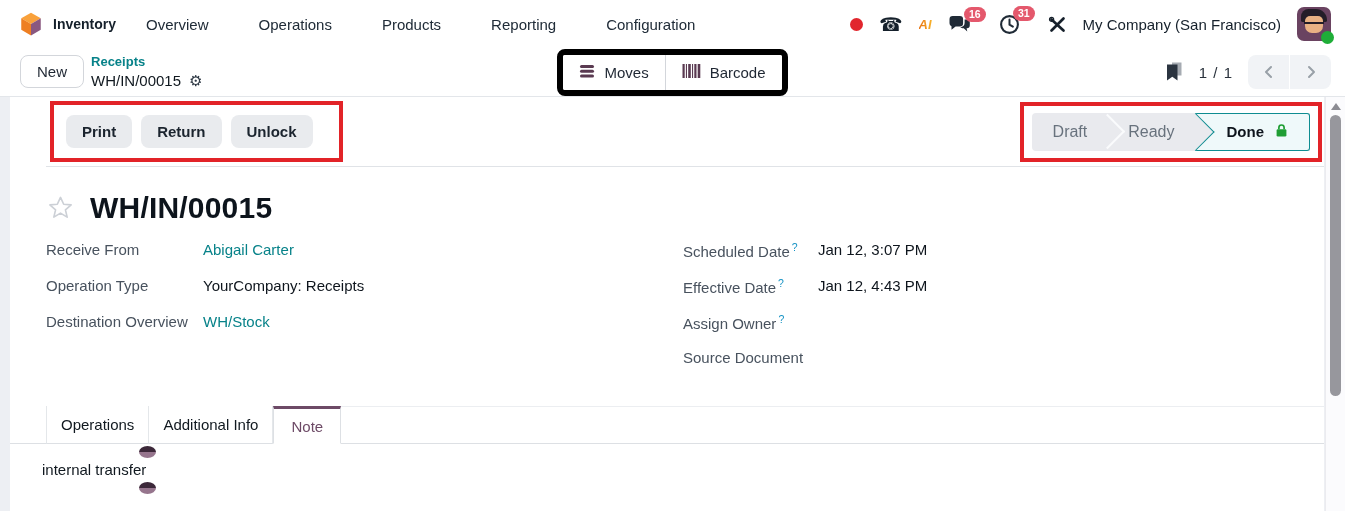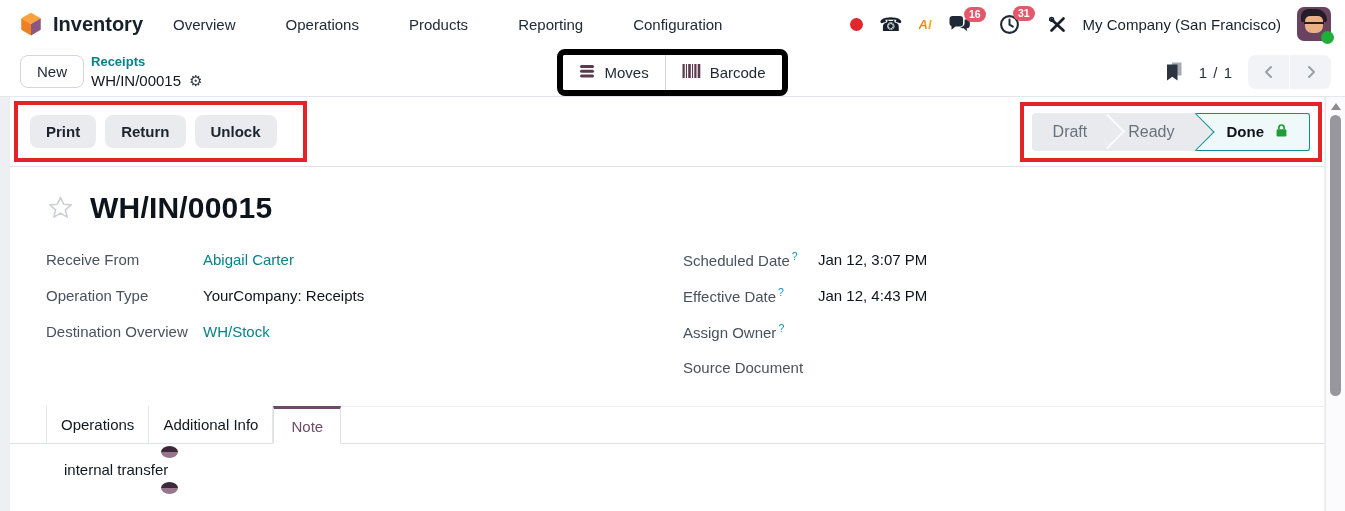--- a/index.html
+++ b/index.html
@@ -5,21 +5,21 @@
   * { margin:0; padding:0; box-sizing:border-box; }
   html,body { width:1345px; height:511px; }
   body { font-family:"Liberation Sans", sans-serif; background:#fff; color:#1f2733; overflow:hidden; position:relative; }
   a { text-decoration:none; cursor:pointer; }
   button { font-family:inherit; cursor:pointer; }
 
   
   .navbar { height:48px; display:flex; align-items:center; justify-content:space-between; padding:0 14px 0 18px; background:#fff; }
   .nav-left { display:flex; align-items:center; }
   .logo { display:inline-flex; margin-right:9px; cursor:pointer; }
-  .app-name { font-size:20px; font-weight:600; color:#15202b; margin-right:30px; cursor:pointer; }
+  .app-name { font-size:14px; font-weight:600; color:#15202b; margin-right:30px; cursor:pointer; }
   .menu { display:flex; gap:50px; font-size:15px; color:#202c38; }
   .nav-right { display:flex; align-items:center; gap:16px; }
   .rec-dot { width:13px; height:13px; border-radius:50%; background:#e1262d; cursor:pointer; }
   .phone { font-size:19px; color:#15202b; cursor:pointer; line-height:1; }
   .ai { font-weight:700; font-size:13px; font-style:italic; color:#ef8c1d; background:linear-gradient(90deg,#e87413,#f7b32b); -webkit-background-clip:text; background-clip:text; -webkit-text-fill-color:transparent; cursor:pointer; }
   .icon-wrap { position:relative; display:inline-flex; margin-right:12px; cursor:pointer; }
   .badge { position:absolute; top:-8px; right:-15px; background:#e4586c; color:#fff; font-size:10.5px; font-weight:700; border-radius:9px; padding:2px 5px; line-height:1.1; }
   .tools { display:inline-flex; cursor:pointer; }
   .company { font-size:15px; color:#15202b; cursor:pointer; }
   .avatar { width:34px; height:34px; border-radius:7px; background:#6a4361; position:relative; cursor:pointer; flex:none; }
@@ -45,55 +45,55 @@
   .pager-count { font-size:15px; color:#2a323c; letter-spacing:1px; white-space:nowrap; }
   .pg-group { display:flex; gap:1px; }
   .pg-btn { width:41px; height:34px; background:#f1f3f6; border:none; display:flex; align-items:center; justify-content:center; }
   .pg-btn.prev { border-radius:8px 0 0 8px; }
   .pg-btn.next { border-radius:0 8px 8px 0; }
 
   
   .main { position:relative; height:414px; background:#edeff3; }
   .sheet-col { position:absolute; left:10px; right:21px; top:0; bottom:0; background:#fff; }
 
-  .status-row { height:70px; border-bottom:1px solid #e0e3e7; display:flex; align-items:center; justify-content:space-between; padding:0 2px 0 4px; }
+  .status-row { height:70px; border-bottom:1px solid #e0e3e7; display:flex; align-items:center; justify-content:space-between; padding:0 2px 0 4px;margin-left:36px; }
   .red-box { border:4px solid #e22328; display:flex; align-items:center; }
   .red-box.left { padding:10px 26px 10px 12px; gap:9px; }
   .btn-action { background:#e9ebee; border:none; border-radius:8px; padding:8px 16px; font-size:15px; font-weight:600; color:#1b242e; }
   .red-box.right { padding:7px 8px; }
   .statusbar { display:flex; align-items:center; height:38px; background:#e9eaee; border-radius:4px 0 0 4px; }
   .step { padding:0 21px; font-size:16px; color:#68727d; display:flex; align-items:center; height:100%; cursor:pointer; }
   .chev { width:25px; height:25px; border-top:2px solid #fafbfc; border-right:2px solid #fafbfc; transform:rotate(45deg); margin:0 -13px; flex:none; }
   .step-done { position:relative; height:38px; display:flex; align-items:center; gap:10px; background:#eff9fa; border:1px solid #0e8d91; border-left:none; border-radius:0 3px 3px 0; padding:0 20px 0 31px; font-size:15px; font-weight:700; color:#0d141c; cursor:pointer; }
   .step-done::before { content:""; position:absolute; left:-14px; top:50%; width:26px; height:26px; background:#e9eaee; border-top:1px solid #0e8d91; border-right:1px solid #0e8d91; transform:translateY(-50%) rotate(45deg); }
   .step-done .lbl { position:relative; }
 
   
   .sheet-body { padding:24px 36px 0; }
   .title-row { display:flex; align-items:center; gap:15px; margin-bottom:16px; }
   .star { display:inline-flex; cursor:pointer; }
   h1.doc-title { font-size:30px; font-weight:700; color:#0d141c; letter-spacing:.2px; }
   .fields { display:grid; grid-template-columns:637px 1fr; }
-  .frow { display:flex; align-items:center; height:36px; font-size:15px; }
+  .frow { display:flex; height:36px; font-size:15px; }
   .flabel { width:157px; color:#48525e; flex:none; cursor:default; }
   .fcol.right .flabel { width:135px; }
   .help { color:#1592c4; font-size:10.5px; vertical-align:super; margin-left:2px; cursor:default; }
   .fvalue { color:#0e151d; }
   .fvalue.link { color:#078289; cursor:pointer; }
 
   
   .tabs { display:flex; margin-top:21px; height:38px; align-items:stretch; }
   .tabs .lead { width:36px; border-bottom:1px solid #dde0e4; }
   .tab { padding:0 14px; display:flex; align-items:center; font-size:15px; color:#10181f; background:#fff; border:none; border-bottom:1px solid #dde0e4; border-left:1px solid #e4e7ea; cursor:pointer; }
   .tab.last-inactive { border-right:1px solid #e4e7ea; }
   .tab.active { border-left:1px solid #dde0e4; border-right:1px solid #dde0e4; border-top:3px solid #6d4a66; border-bottom:1px solid #fff; color:#6d4a66; padding:0 17px; }
   .tabs .filler { flex:1; border-bottom:1px solid #dde0e4; border-top:1px solid #eceef1; }
 
   
-  .note-area { padding:17px 36px 0 46px; font-size:15px; color:#10181f;margin-left:8px; }
+  .note-area { padding:17px 36px 0 32px; font-size:15px; color:#10181f; }
   .note-wrap { position:relative; display:inline-block; }
   .handle { position:absolute; width:17px; height:12px; border-radius:50%; background:linear-gradient(180deg,#3c2839 50%,#96758d 50%); }
   .handle.top { top:-15px; right:-10px; }
   .handle.bottom { bottom:-16px; right:-10px; }
 
   
   .scrollbar { position:absolute; top:0; right:0; width:20px; height:100%; background:#fbfbfd; border-left:1px solid #ebebef; }
   .sb-arrow { width:0; height:0; border-left:5px solid transparent; border-right:5px solid transparent; border-bottom:7px solid #8b8b92; margin:6px auto 0; }
   .sb-thumb { position:absolute; top:18px; left:4px; width:11px; height:281px; background:#97979d; border-radius:6px; cursor:pointer; }
 </style>

